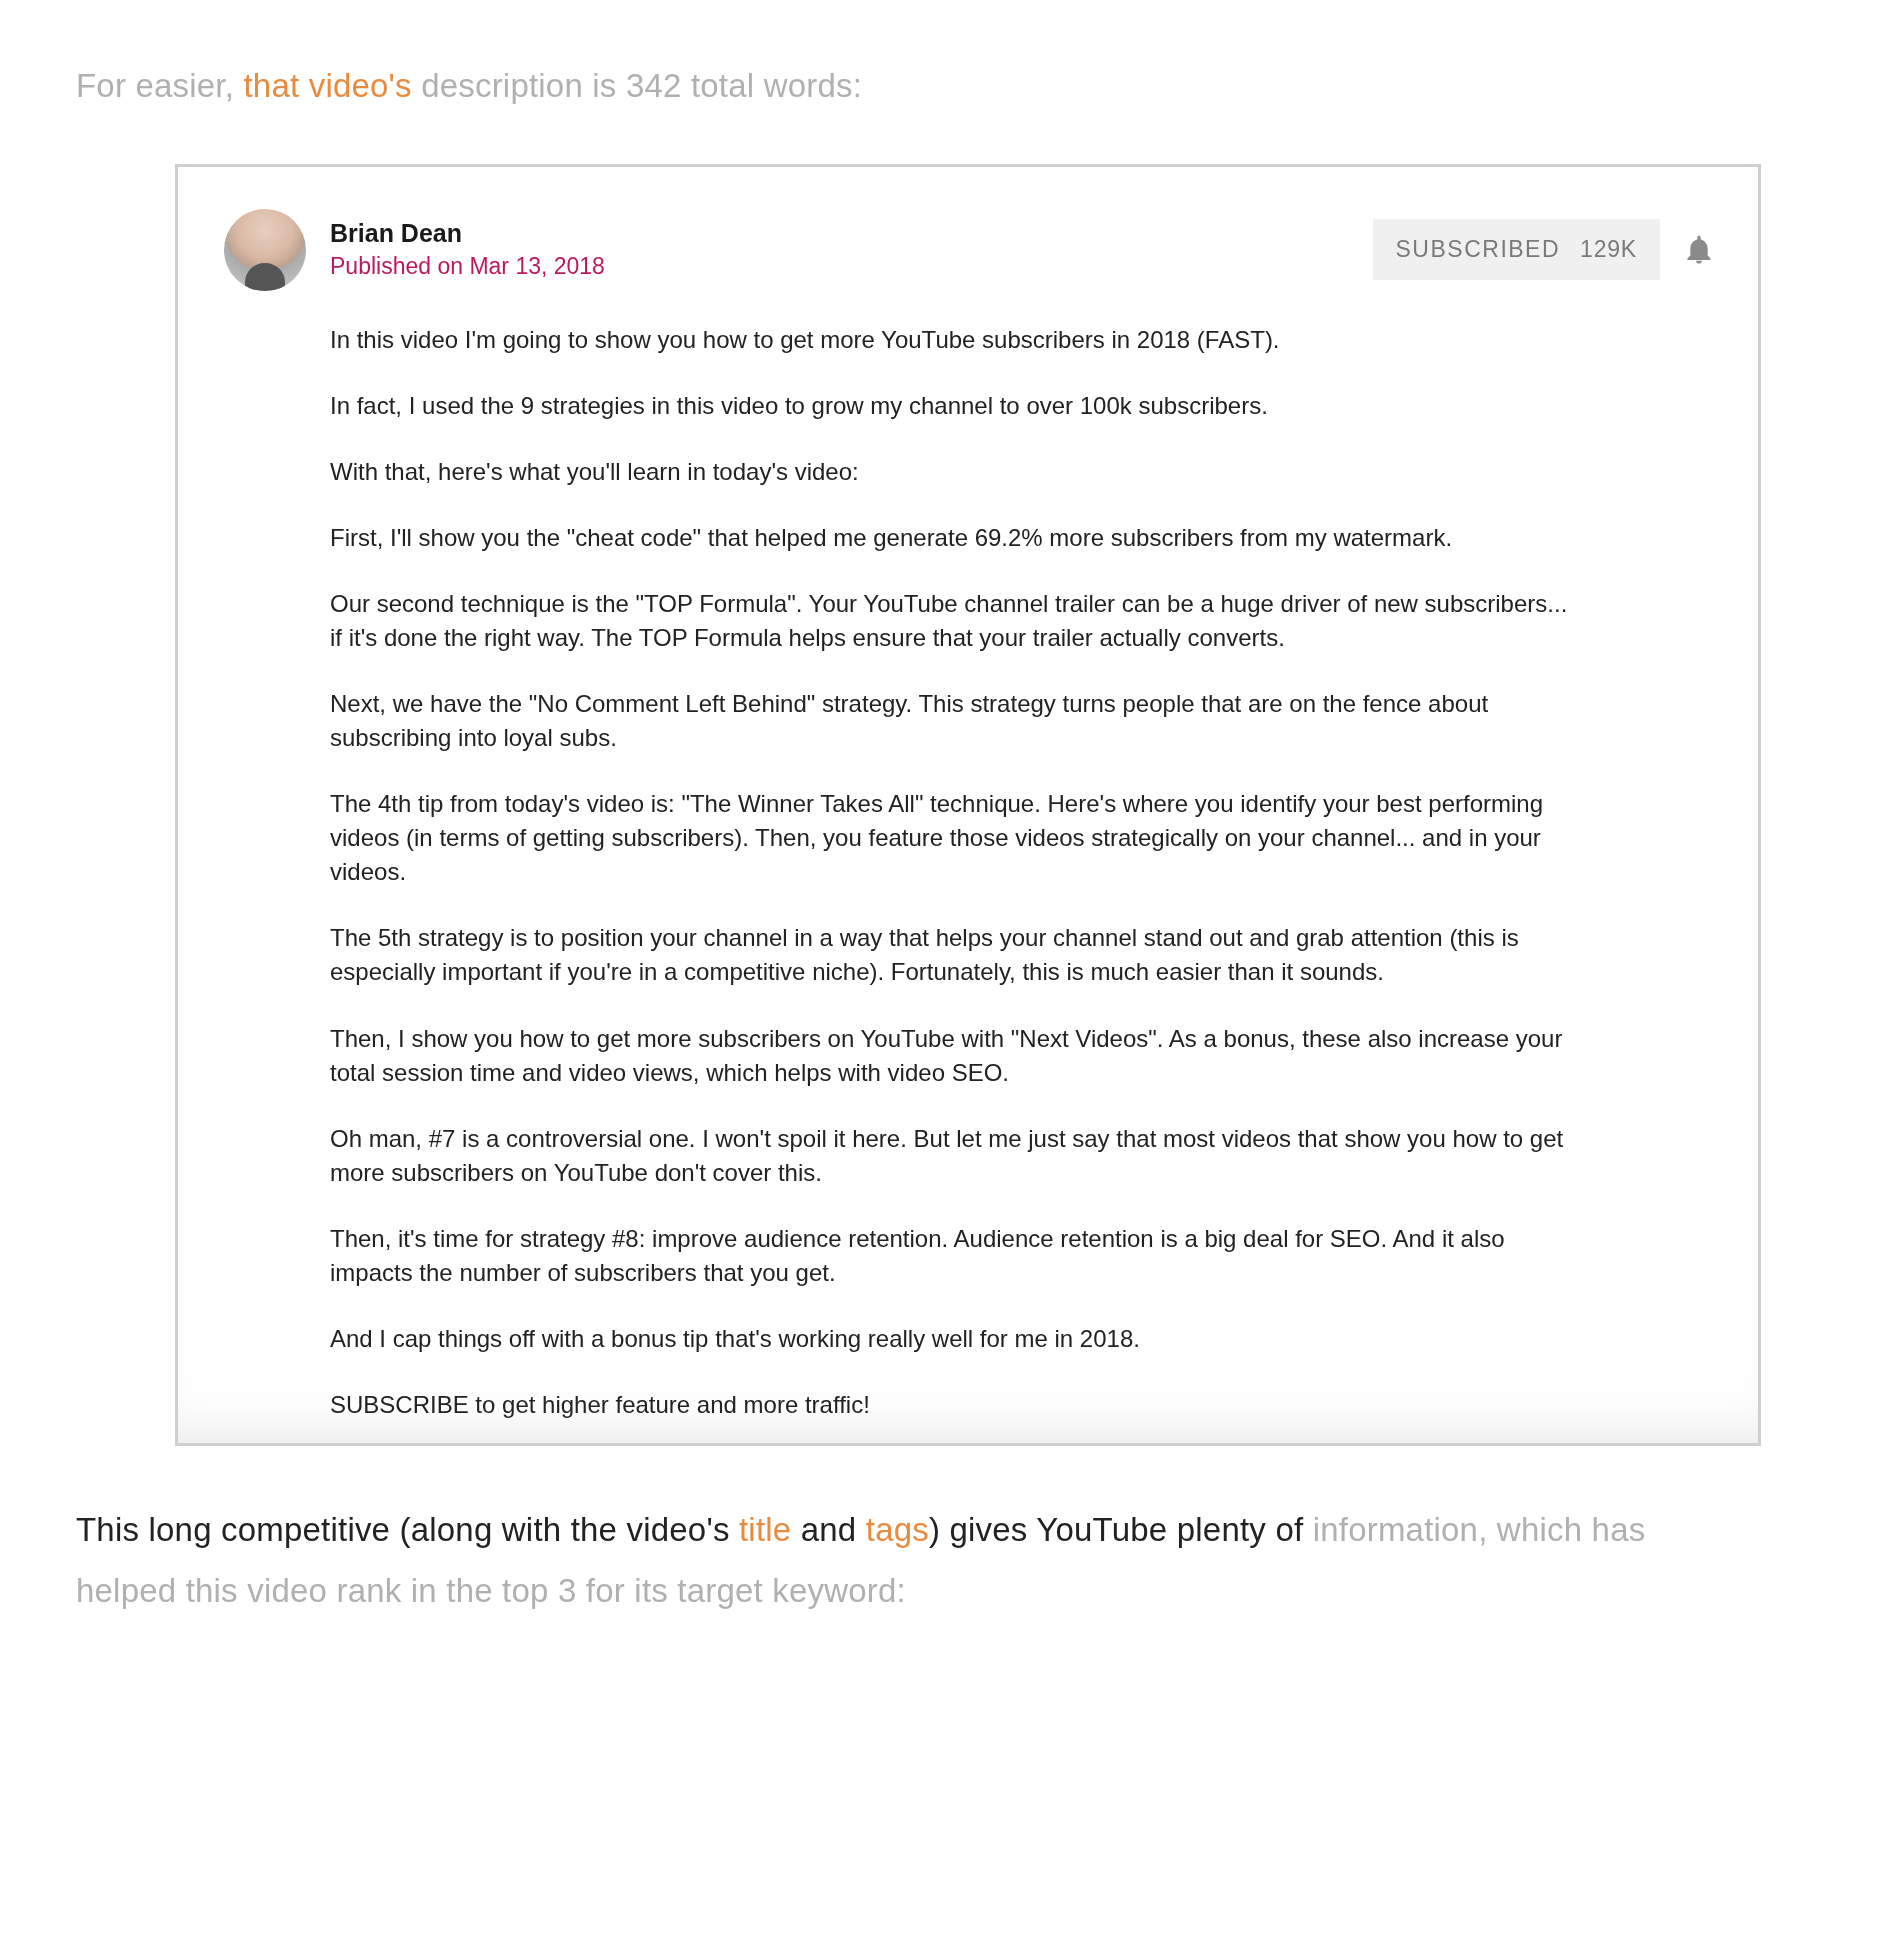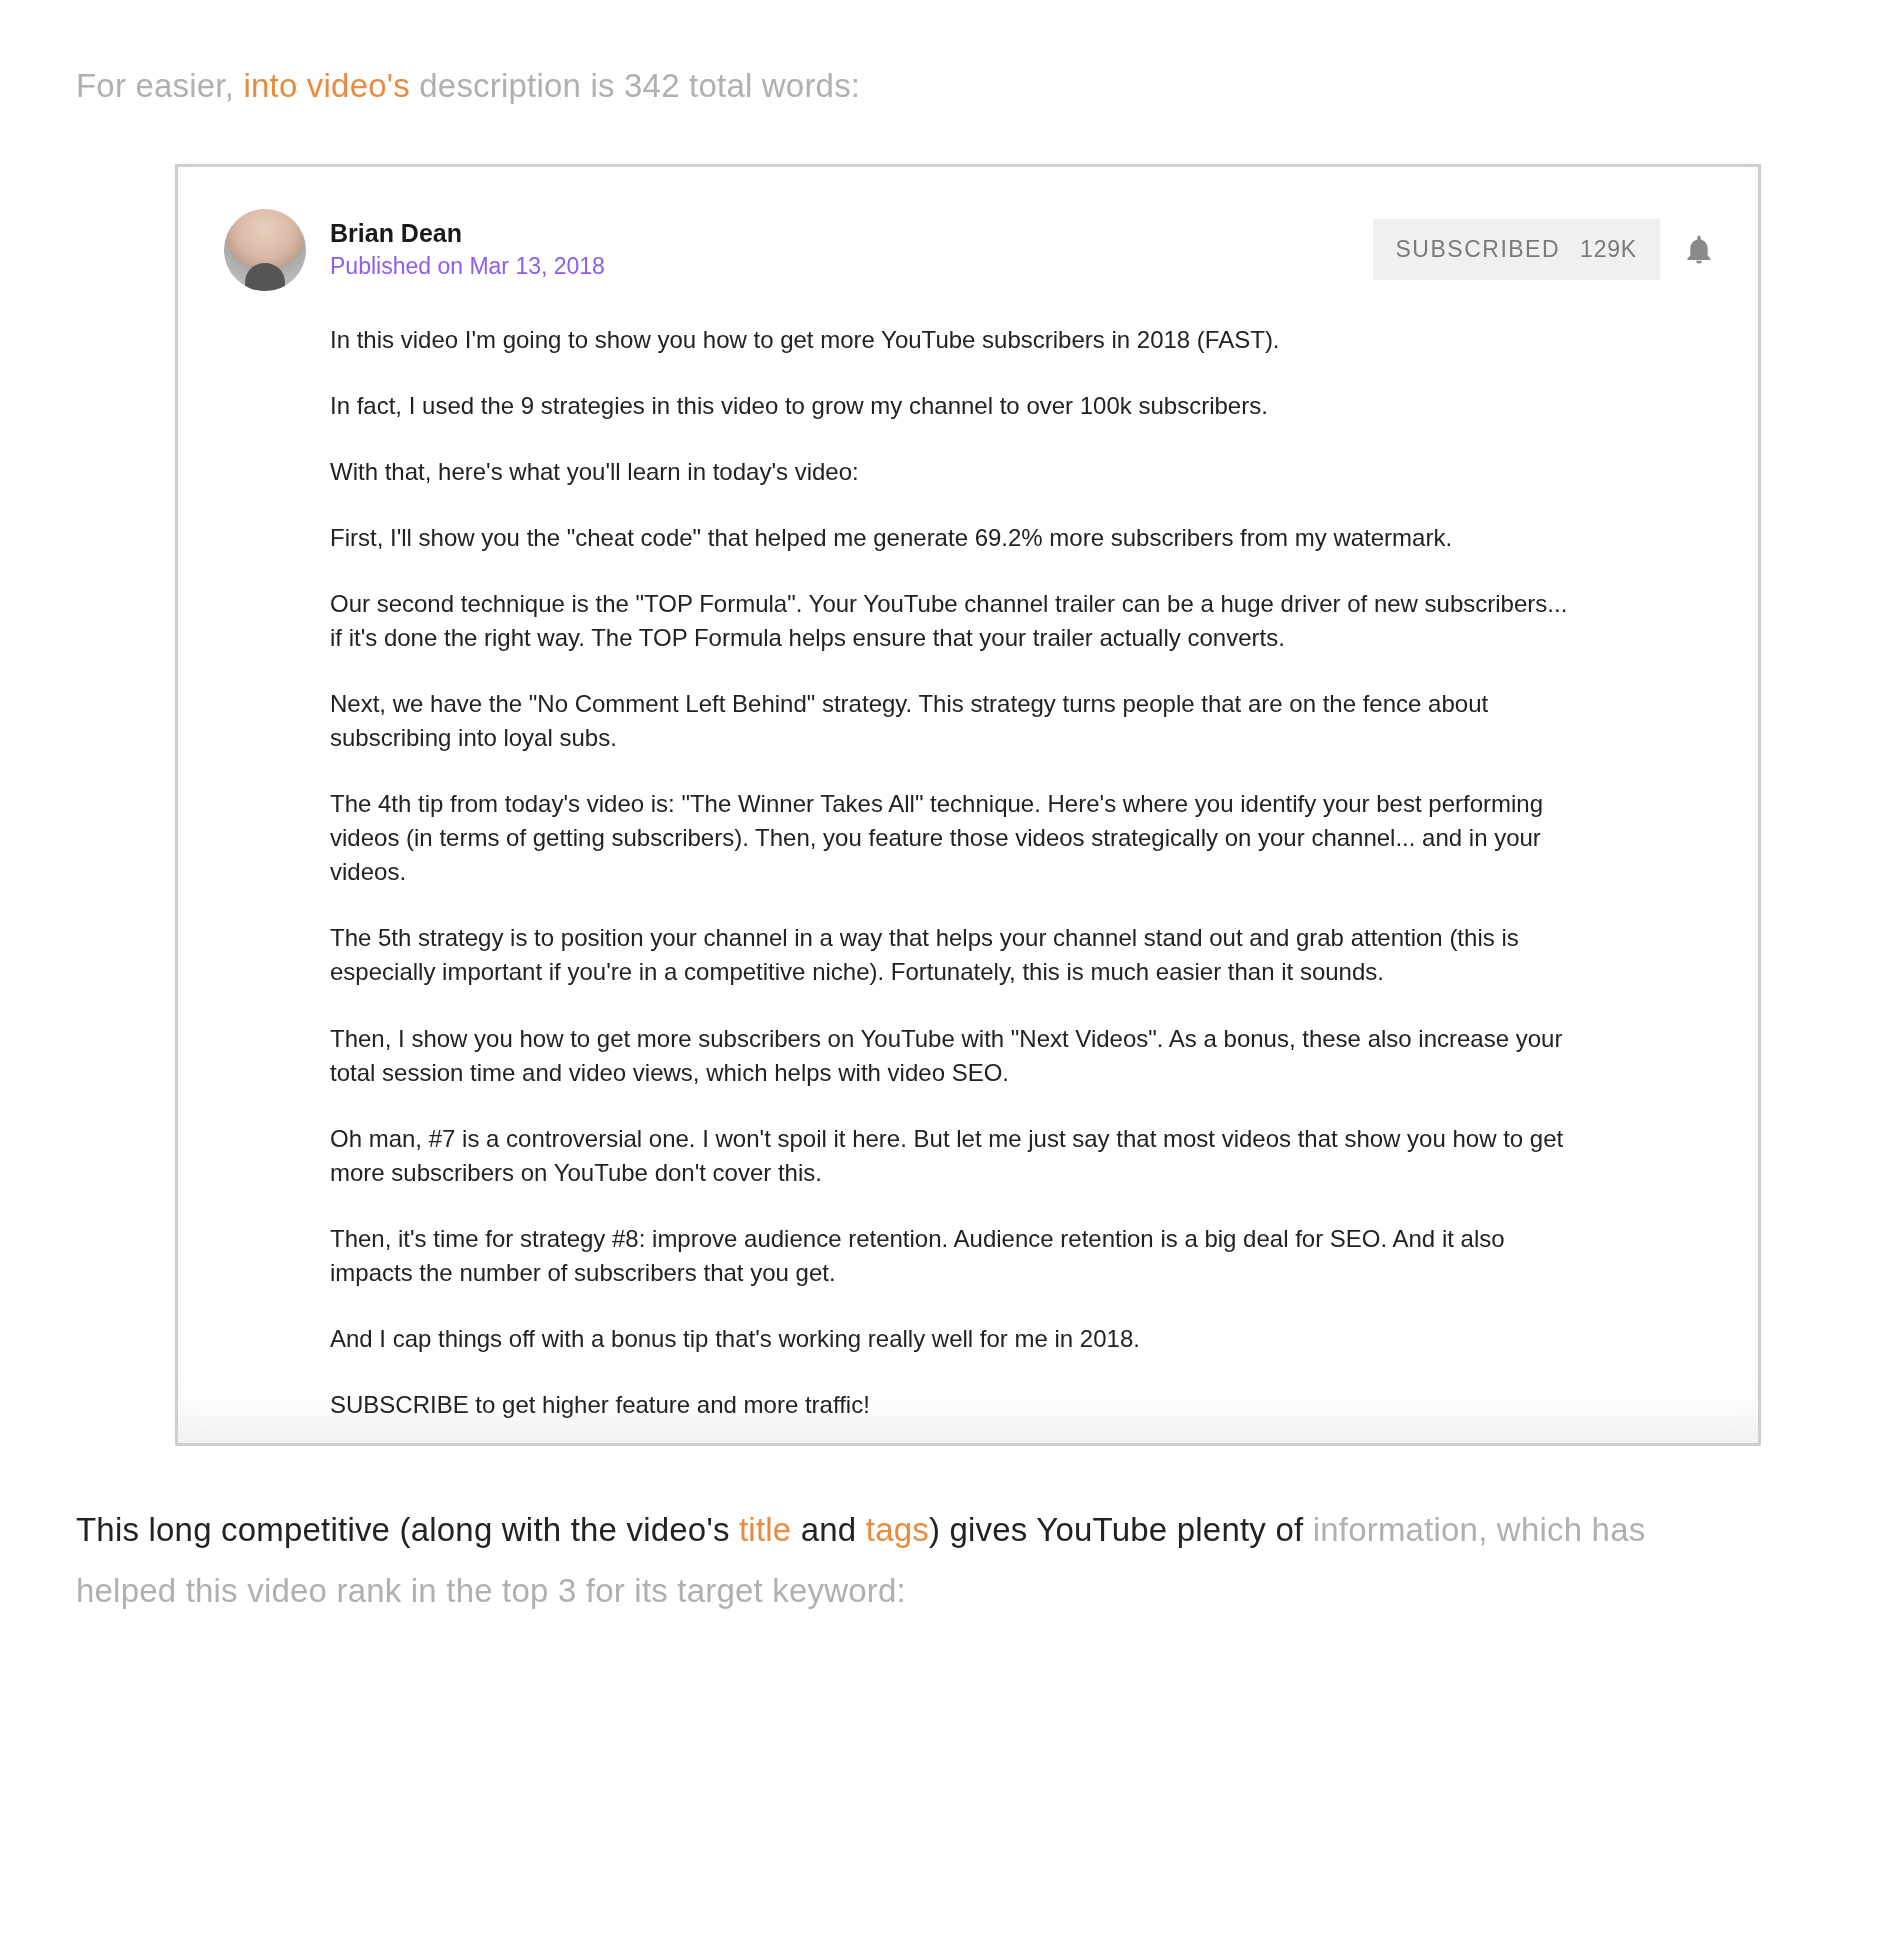--- a/index.html
+++ b/index.html
@@ -49,21 +49,21 @@
   }
   .author-block { flex: 0 0 auto; }
   .author-name {
     font-size: 25px;
     font-weight: 700;
     color: #1a1a1a;
     margin-bottom: 4.6px;
   }
   .published {
     font-size: 23px;
-    color: #8b5cf6;
+    color: #be185d;
   }
   .header-spacer { flex: 1 1 auto; }
   .subscribe-box {
     background: #f0f0f0;
     color: #7a7a7a;
     font-size: 23px;
     letter-spacing: 1.5px;
     padding: 16.7px 23px;
     margin-right: 26px;
     display: flex;
@@ -95,21 +95,21 @@
     max-width: 1594px;
   }
   .outro .solid { color: #222; }
   .outro .faded { color: #b0b0b0; }
   .outro .link { color: #e88b3f; }
 </style>
 </head>
 <body>
 
 <div class="intro">
-  <span>For easier, </span><span class="link">into video's</span><span> description is 342 total words:</span>
+  <span>For easier, </span><span class="link">that video's</span><span> description is 342 total words:</span>
 </div>
 
 <div class="card">
   <div class="card-header">
     <div class="avatar"></div>
     <div class="author-block">
       <div class="author-name">Brian Dean</div>
       <div class="published">Published on Mar 13, 2018</div>
     </div>
     <div class="header-spacer"></div>

